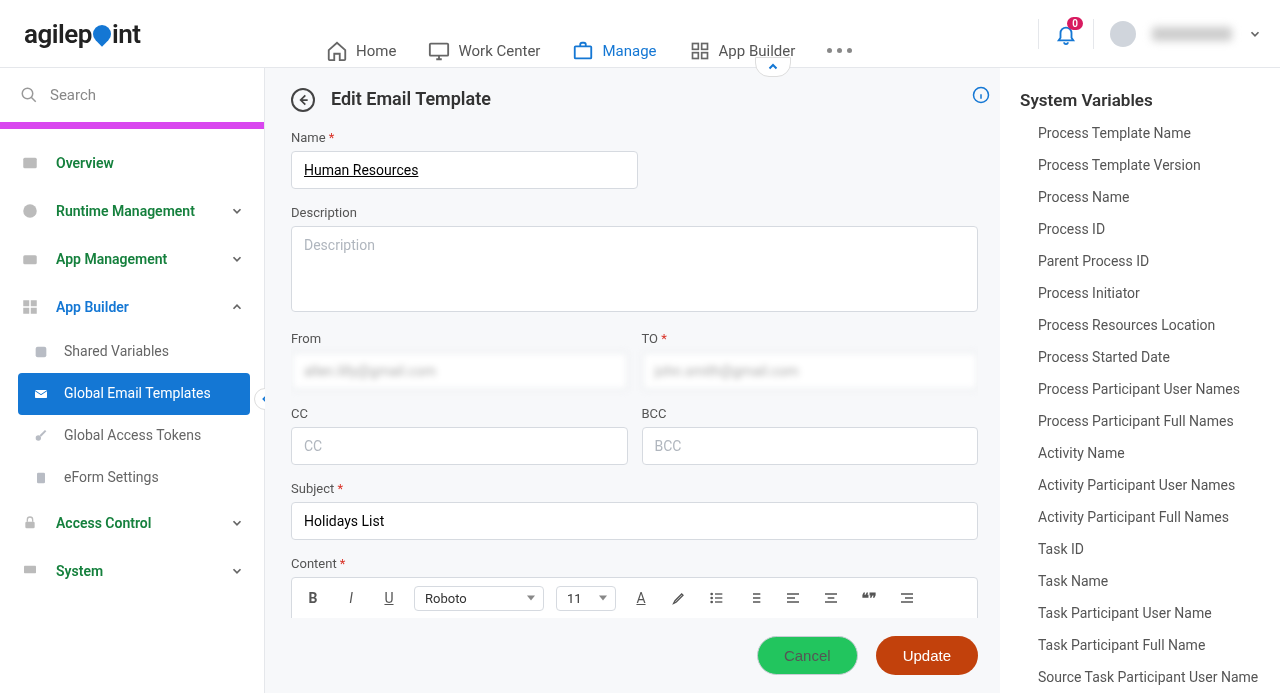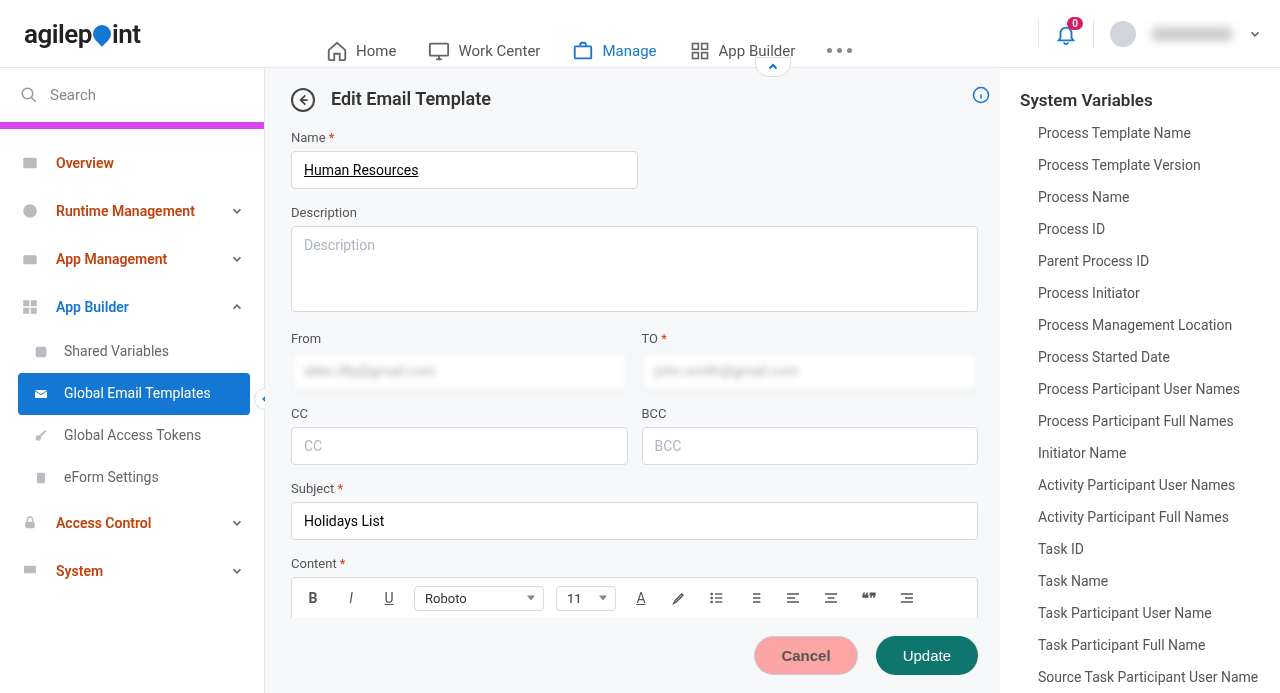--- a/index.html
+++ b/index.html
@@ -22,21 +22,21 @@
   .user-blur { width:80px; height:14px; background:#ccc; filter:blur(4px); border-radius:3px; }
   .divider-v { width:1px; height:30px; background:#e5e7eb; }
   
   
   .layout { display:flex; height:625px; }
   
   
   .sidebar { width:265px; border-right:1px solid #e5e7eb; flex-shrink:0; display:flex; flex-direction:column; position:relative; }
   .search-wrap { padding:18px 20px; border-bottom:7px solid #d946ef; display:flex; align-items:center; gap:12px; color:#888; font-size:15px; }
   .side-list { padding:10px 0; overflow-y:auto; }
-  .side-item { display:flex; align-items:center; gap:16px; padding:14px 20px; color:#c2410c; font-weight:600; cursor:pointer; position:relative; }
+  .side-item { display:flex; align-items:center; gap:16px; padding:14px 20px; color:#15803d; font-weight:600; cursor:pointer; position:relative; }
   .side-item > .chev { margin-left:auto; color:#888; }
   .side-item.expanded { color:#1477d4; }
   .side-icon { width:20px; height:20px; color:#bbb; display:flex; align-items:center; justify-content:center; flex-shrink:0;}
   .side-sub { padding:0; margin:0 14px 0 18px; }
   .side-sub-item { display:flex; align-items:flex-start; gap:14px; padding:12px 14px; color:#666; cursor:pointer; }
   .side-sub-item.active { background:#1477d4; color:#fff; border-radius:4px; }
   .side-sub-item.active .sub-icon { color:#fff; }
   .sub-icon { width:18px; height:18px; color:#b8bcc4; display:flex; align-items:center; justify-content:center; flex-shrink:0; }
   .collapse-handle { position:absolute; right:-12px; top:320px; width:22px; height:22px; background:#fff; border:1px solid #ddd; border-radius:50%; display:flex; align-items:center; justify-content:center; color:#1477d4; cursor:pointer; font-size:12px; }
   
@@ -65,22 +65,22 @@
   .wmed input { width:347px;text-decoration:underline; }
   .blurred { color:#aaa; filter:blur(3px); }
   
   .editor-bar { border:1px solid #d6dae0; border-radius:4px 4px 0 0; padding:6px 8px; display:flex; align-items:center; gap:12px; flex-wrap:wrap; row-gap:8px; background:#fff;}
   .eb-btn { min-width:26px; height:28px; display:flex; align-items:center; justify-content:center; cursor:pointer; color:#555; border-radius:3px; padding:0 4px;}
   .eb-sel { border:1px solid #d6dae0; border-radius:4px; padding:4px 26px 4px 10px; font-size:13px; min-width:60px; position:relative; background:#fff;}
   .eb-sel::after { content:""; position:absolute; right:8px; top:50%; width:0;height:0; border-left:4px solid transparent; border-right:4px solid transparent; border-top:5px solid #888; transform:translateY(-50%);}
   
   .actions { display:flex; justify-content:flex-end; gap:18px; padding:18px 14px 18px 0;}
   .btn { padding:10px 26px; border-radius:22px; font-size:15px; cursor:pointer; border:1px solid transparent; }
-  .btn-sec { background:#fca5a5; border-color:#c9cdd4; color:#555;font-weight:bold; }
-  .btn-pri { background:#0f766e; color:#fff; }
+  .btn-sec { background:#22c55e; border-color:#c9cdd4; color:#555; }
+  .btn-pri { background:#c2410c; color:#fff; }
   
   
   .rightp { width:280px; background:#fff; padding:22px 14px 10px 20px; flex-shrink:0; overflow:hidden; }
   .rp-title { font-size:17px; font-weight:600; margin-bottom:12px; color:#333; }
   .rp-list { display:flex; flex-direction:column; gap:10px; padding-left:18px; }
   .rp-item { font-size:14px; color:#555; cursor:pointer; padding:3px 0; }
   
   svg { display:block; }
 </style>
 </head>
@@ -405,25 +405,25 @@
 
     <div class="rightp">
       <div class="rp-title">System Variables</div>
       <div class="rp-list" id="rp-list">
           <div class="rp-item">Process Template Name</div>
           <div class="rp-item">Process Template Version</div>
           <div class="rp-item">Process Name</div>
           <div class="rp-item">Process ID</div>
           <div class="rp-item">Parent Process ID</div>
           <div class="rp-item">Process Initiator</div>
-          <div class="rp-item">Process Management Location</div>
+          <div class="rp-item">Process Resources Location</div>
           <div class="rp-item">Process Started Date</div>
           <div class="rp-item">Process Participant User Names</div>
           <div class="rp-item">Process Participant Full Names</div>
-          <div class="rp-item">Initiator Name</div>
+          <div class="rp-item">Activity Name</div>
           <div class="rp-item">Activity Participant User Names</div>
           <div class="rp-item">Activity Participant Full Names</div>
           <div class="rp-item">Task ID</div>
           <div class="rp-item">Task Name</div>
           <div class="rp-item">Task Participant User Name</div>
           <div class="rp-item">Task Participant Full Name</div>
           <div class="rp-item">Source Task Participant User Name</div>
         </div>
     </div>
   </div>

